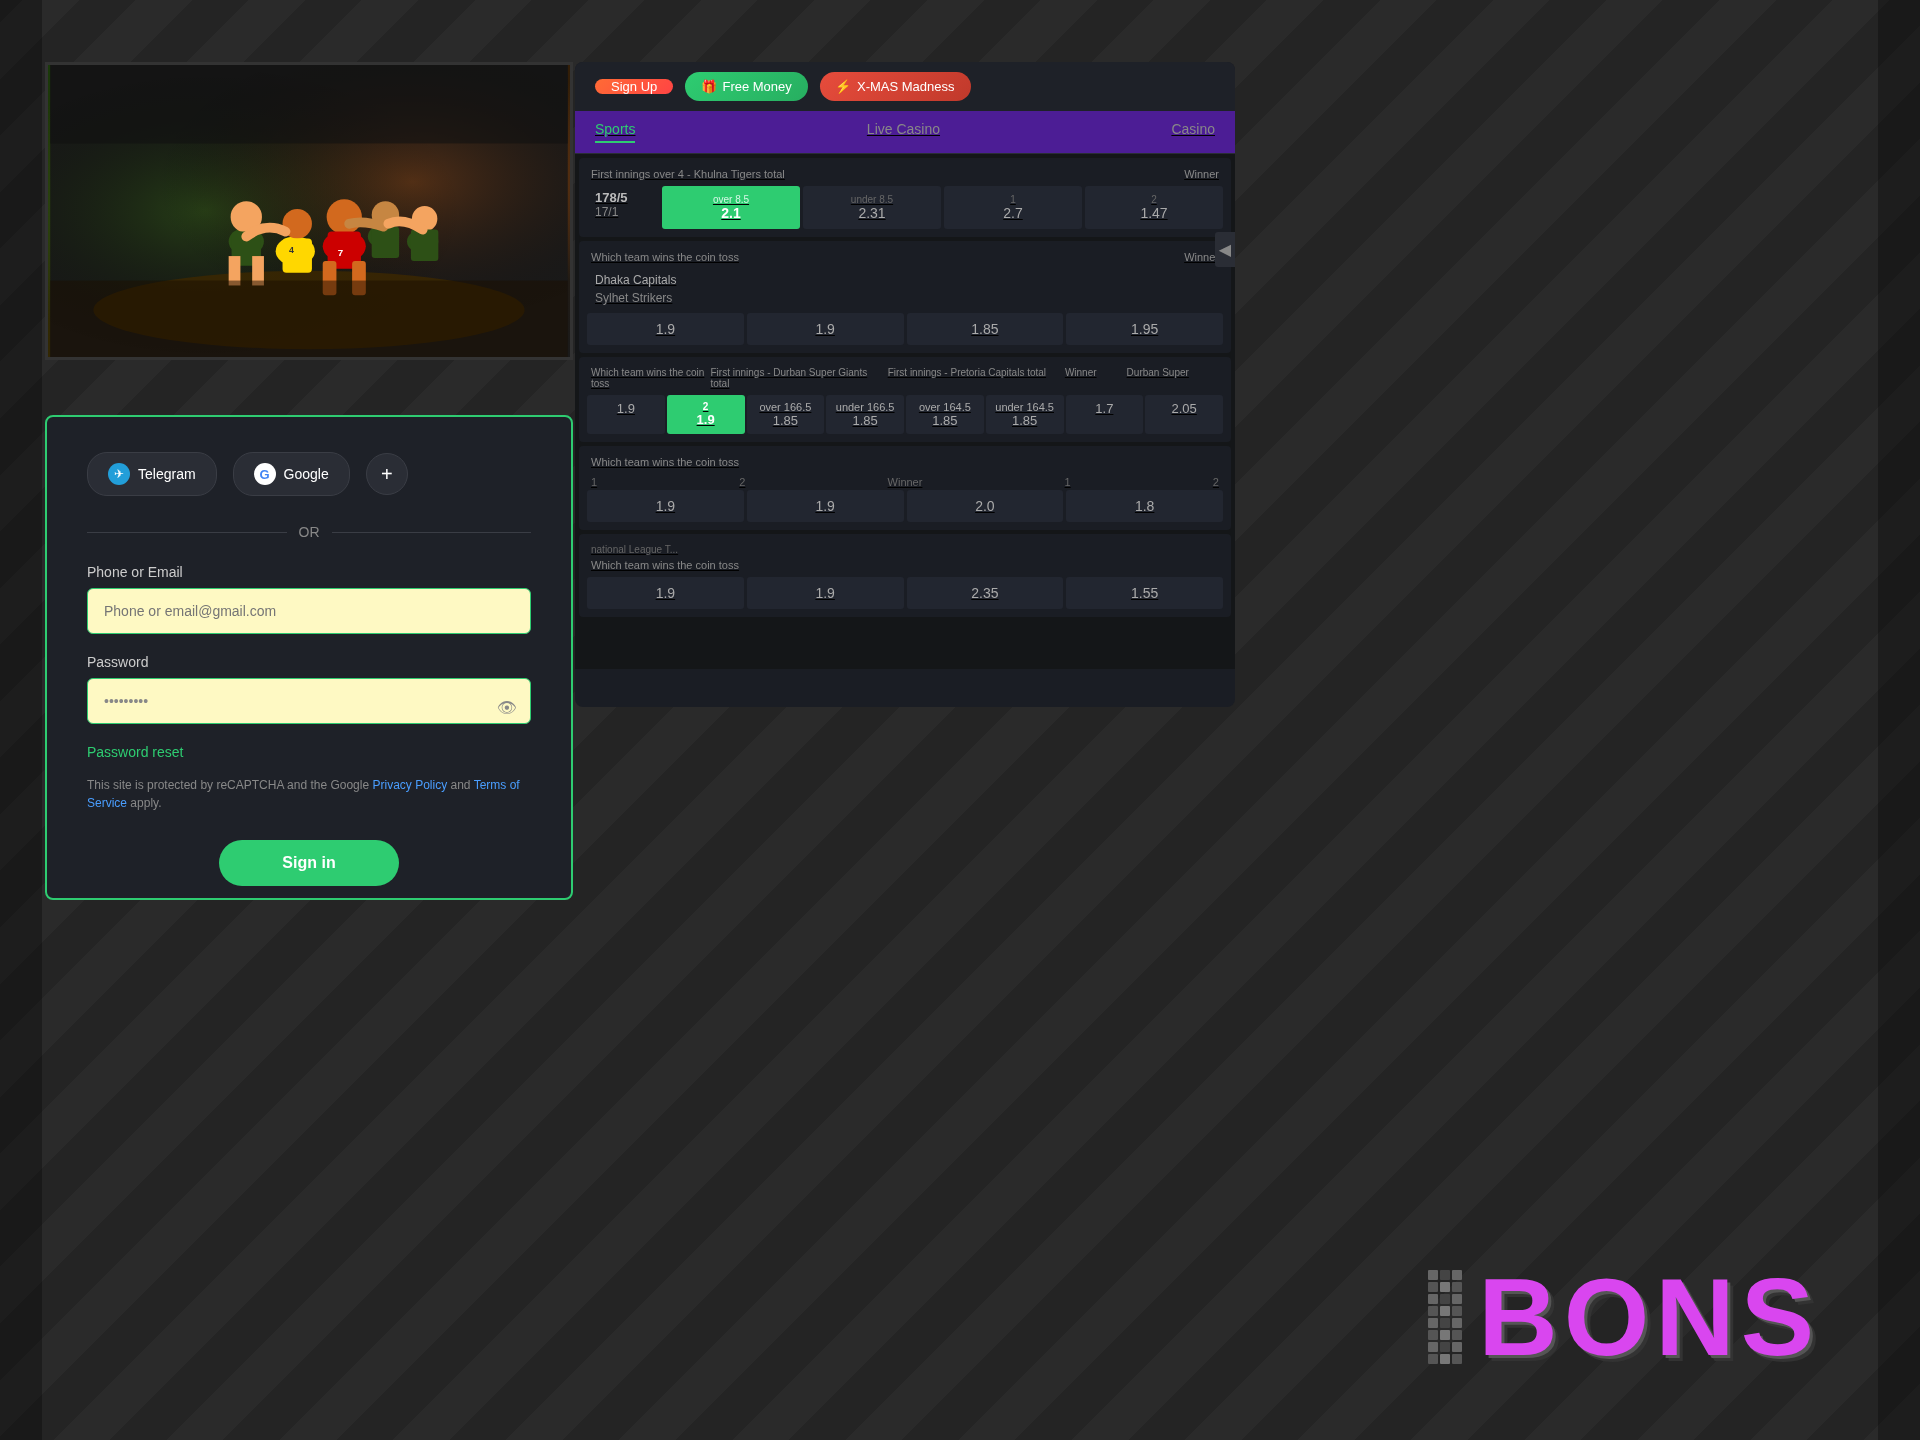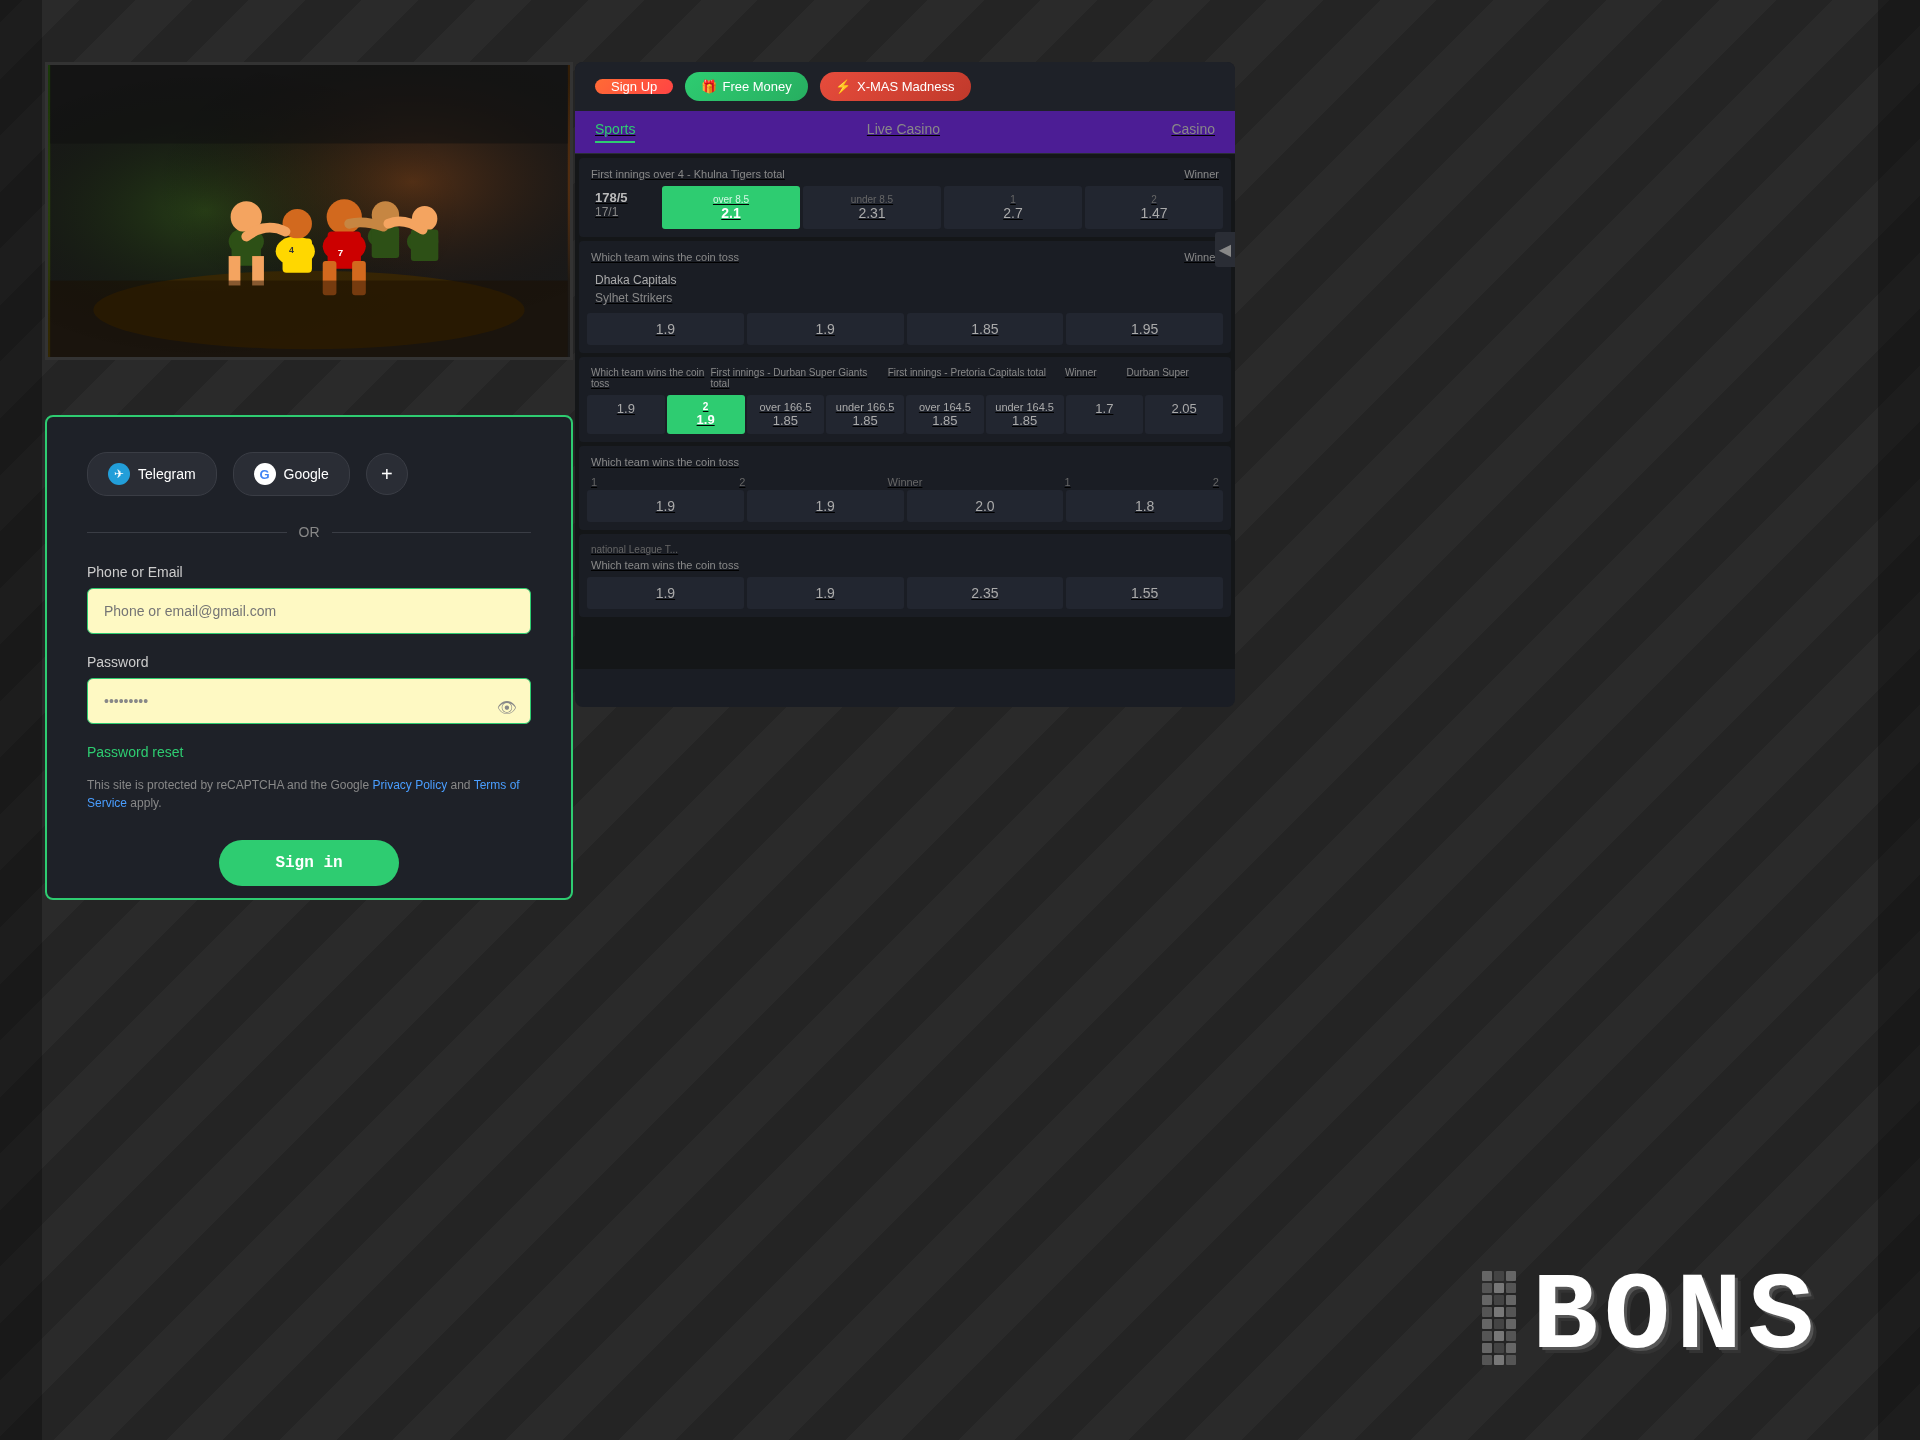--- a/index.html
+++ b/index.html
@@ -203,21 +203,20 @@
       padding: 14px;
       background: #2ecc71;
       border: none;
       border-radius: 25px;
       color: white;
       font-size: 16px;
       font-weight: bold;
       cursor: pointer;
       display: block;
       margin: 18px auto;
-      font-family: Liberation Mono, monospace;
     }
 
     
     .betting-panel {
       position: absolute;
       top: 62px;
       left: 575px;
       width: 660px;
       height: 645px;
       background: #1a1d24;
@@ -644,14 +643,14 @@
     <div style="width:10px;height:10px;background:#555;border-radius:1px;"></div>
     <div style="width:10px;height:10px;background:#777;border-radius:1px;"></div>
     <div style="width:10px;height:10px;background:#555;border-radius:1px;"></div>
     <div style="width:10px;height:10px;background:#666;border-radius:1px;"></div>
     <div style="width:10px;height:10px;background:#444;border-radius:1px;"></div>
     <div style="width:10px;height:10px;background:#666;border-radius:1px;"></div>
     <div style="width:10px;height:10px;background:#555;border-radius:1px;"></div>
     <div style="width:10px;height:10px;background:#777;border-radius:1px;"></div>
     <div style="width:10px;height:10px;background:#555;border-radius:1px;"></div>
   </div>
-  <span style="font-size:110px; font-weight:900; font-family:Liberation Mono, monospace; color:#ffffff; letter-spacing:6px; text-shadow: 3px 3px 0 #555, 6px 6px 0 #333;">BONS</span>
+  <span style="font-size:110px; font-weight:900; font-family:Liberation Sans, sans-serif; color:#d946ef; letter-spacing:6px; text-shadow: 3px 3px 0 #555, 6px 6px 0 #333;">BONS</span>
 </div>
 
 </body></html>

